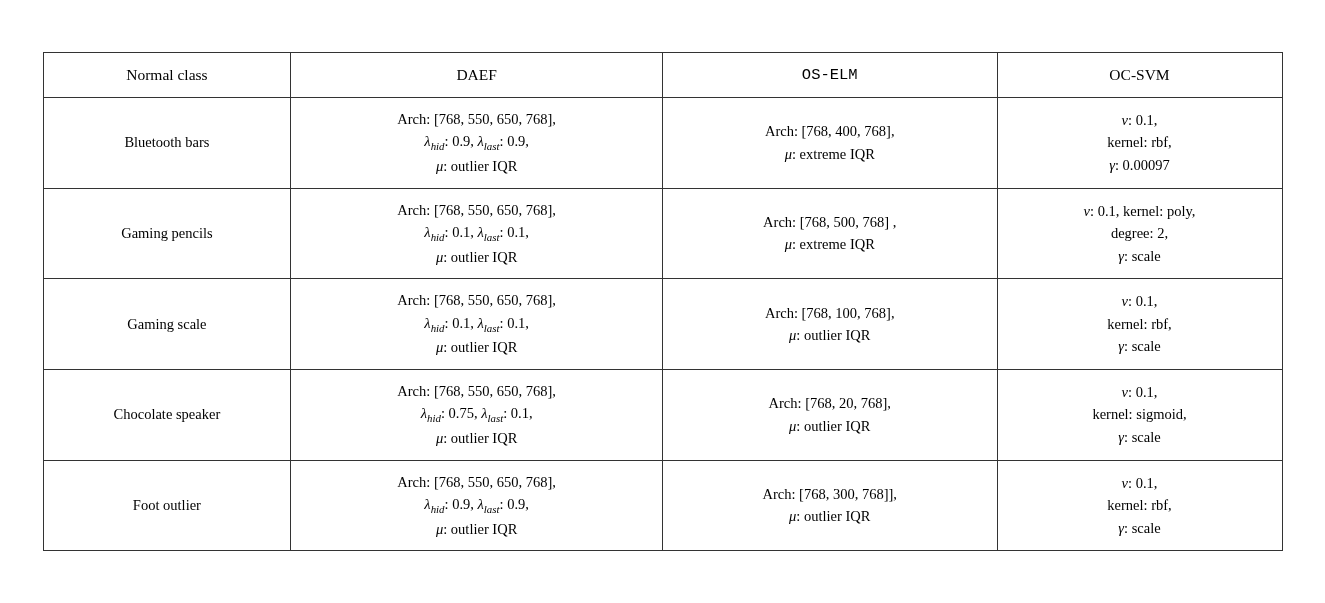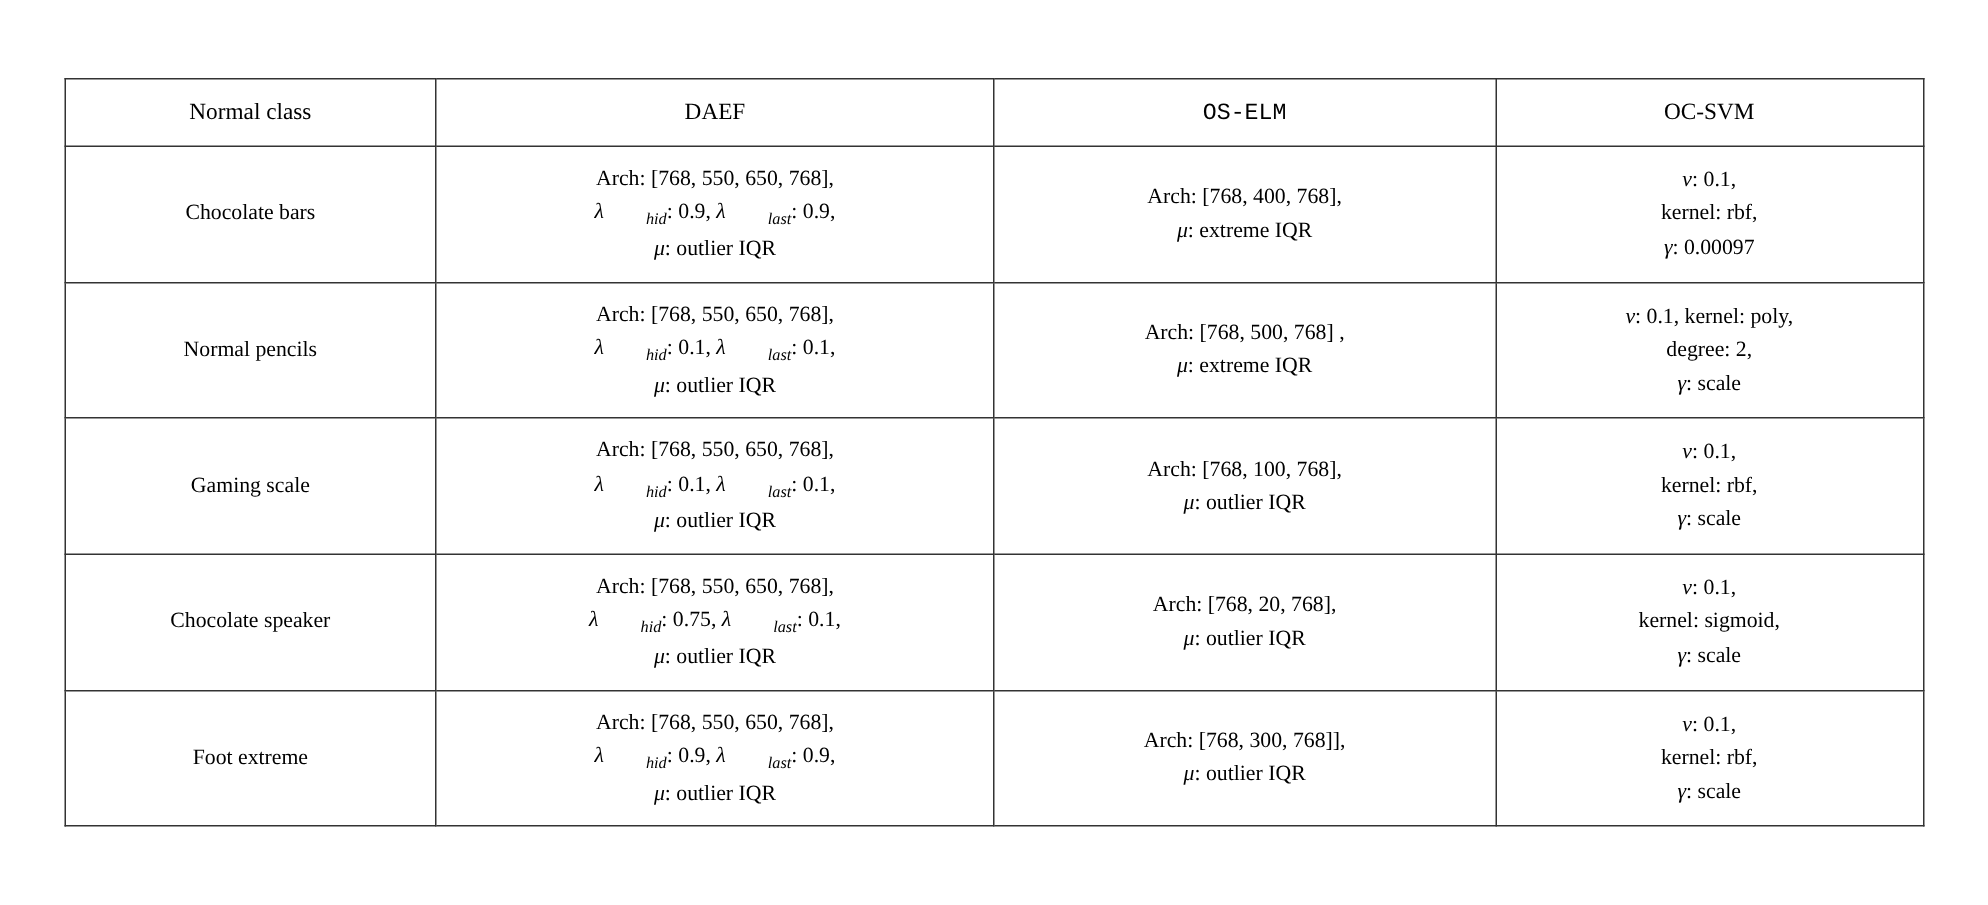--- a/index.html
+++ b/index.html
@@ -60,62 +60,61 @@
       width: 27%;
       font-family: Liberation Mono, monospace;
     }
 
     .ocsvm-col {
       width: 23%;
     }
 
     sub {
       font-size: 0.75em;
-      margin-left: 28px;
     }
   </style>
 </head>
 <body>
 
 <div class="table-container">
   <table>
     <thead>
       <tr>
         <th class="normal-class-col">Normal class</th>
         <th class="daef-col">DAEF</th>
         <th class="oselm-col">OS-ELM</th>
         <th class="ocsvm-col">OC-SVM</th>
       </tr>
     </thead>
     <tbody id="table-body">
     <tr>
-          <td>Chocolate bars</td>
+          <td>Bluetooth bars</td>
           <td>Arch: [768, 550, 650, 768],<br><span style="font-style:italic;">λ</span><sub style="font-style:italic;">hid</sub>: 0.9, <span style="font-style:italic;">λ</span><sub style="font-style:italic;">last</sub>: 0.9,<br><span style="font-style:italic;">μ</span>: outlier IQR</td>
           <td>Arch: [768, 400, 768],<br><span style="font-style:italic;">μ</span>: extreme IQR</td>
           <td><span style="font-style:italic;">ν</span>: 0.1,<br>kernel: rbf,<br><span style="font-style:italic;">γ</span>: 0.00097</td>
         </tr>
         <tr>
-          <td>Normal pencils</td>
+          <td>Gaming pencils</td>
           <td>Arch: [768, 550, 650, 768],<br><span style="font-style:italic;">λ</span><sub style="font-style:italic;">hid</sub>: 0.1, <span style="font-style:italic;">λ</span><sub style="font-style:italic;">last</sub>: 0.1,<br><span style="font-style:italic;">μ</span>: outlier IQR</td>
           <td>Arch: [768, 500, 768] ,<br><span style="font-style:italic;">μ</span>: extreme IQR</td>
           <td><span style="font-style:italic;">ν</span>: 0.1, kernel: poly,<br>degree: 2,<br><span style="font-style:italic;">γ</span>: scale</td>
         </tr>
         <tr>
           <td>Gaming scale</td>
           <td>Arch: [768, 550, 650, 768],<br><span style="font-style:italic;">λ</span><sub style="font-style:italic;">hid</sub>: 0.1, <span style="font-style:italic;">λ</span><sub style="font-style:italic;">last</sub>: 0.1,<br><span style="font-style:italic;">μ</span>: outlier IQR</td>
           <td>Arch: [768, 100, 768],<br><span style="font-style:italic;">μ</span>: outlier IQR</td>
           <td><span style="font-style:italic;">ν</span>: 0.1,<br>kernel: rbf,<br><span style="font-style:italic;">γ</span>: scale</td>
         </tr>
         <tr>
           <td>Chocolate speaker</td>
           <td>Arch: [768, 550, 650, 768],<br><span style="font-style:italic;">λ</span><sub style="font-style:italic;">hid</sub>: 0.75, <span style="font-style:italic;">λ</span><sub style="font-style:italic;">last</sub>: 0.1,<br><span style="font-style:italic;">μ</span>: outlier IQR</td>
           <td>Arch: [768, 20, 768],<br><span style="font-style:italic;">μ</span>: outlier IQR</td>
           <td><span style="font-style:italic;">ν</span>: 0.1,<br>kernel: sigmoid,<br><span style="font-style:italic;">γ</span>: scale</td>
         </tr>
         <tr>
-          <td>Foot extreme</td>
+          <td>Foot outlier</td>
           <td>Arch: [768, 550, 650, 768],<br><span style="font-style:italic;">λ</span><sub style="font-style:italic;">hid</sub>: 0.9, <span style="font-style:italic;">λ</span><sub style="font-style:italic;">last</sub>: 0.9,<br><span style="font-style:italic;">μ</span>: outlier IQR</td>
           <td>Arch: [768, 300, 768]],<br><span style="font-style:italic;">μ</span>: outlier IQR</td>
           <td><span style="font-style:italic;">ν</span>: 0.1,<br>kernel: rbf,<br><span style="font-style:italic;">γ</span>: scale</td>
         </tr>
       </tbody>
   </table>
 </div>
 
 </body></html>

